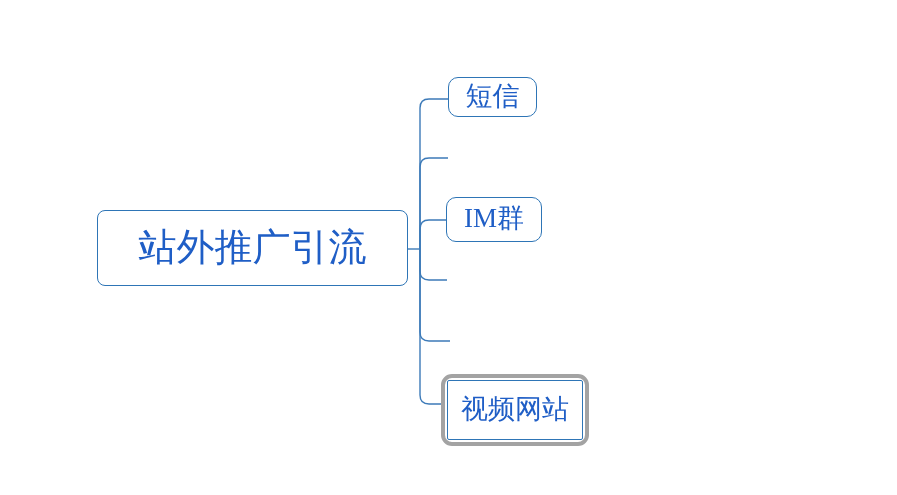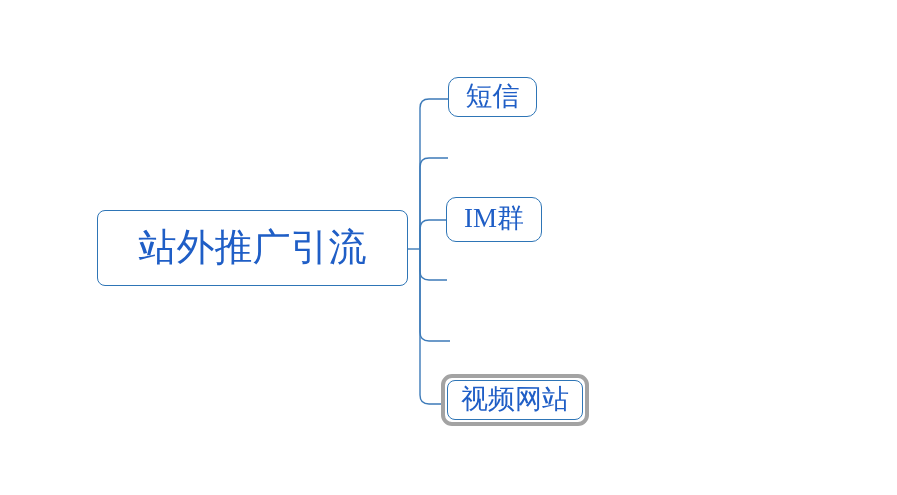--- a/index.html
+++ b/index.html
@@ -64,22 +64,22 @@
     border: 4px solid var(--selection, #a3a3a3);
     border-radius: 11px;
     padding: 2px;
     background: #ffffff;
   }
   .selection-ring .node-video-site {
     position: relative;
     left: 0;
     top: 0;
     width: 136px;
-    height: 40px;
-    border-radius: 8px;
+    height: 60px;
+    border-radius: 2px;
   }
   .node-label {
     display: inline-block;
     line-height: 1;
     padding-bottom: 2px;
   }
 </style>
 </head>
 <body>
 

